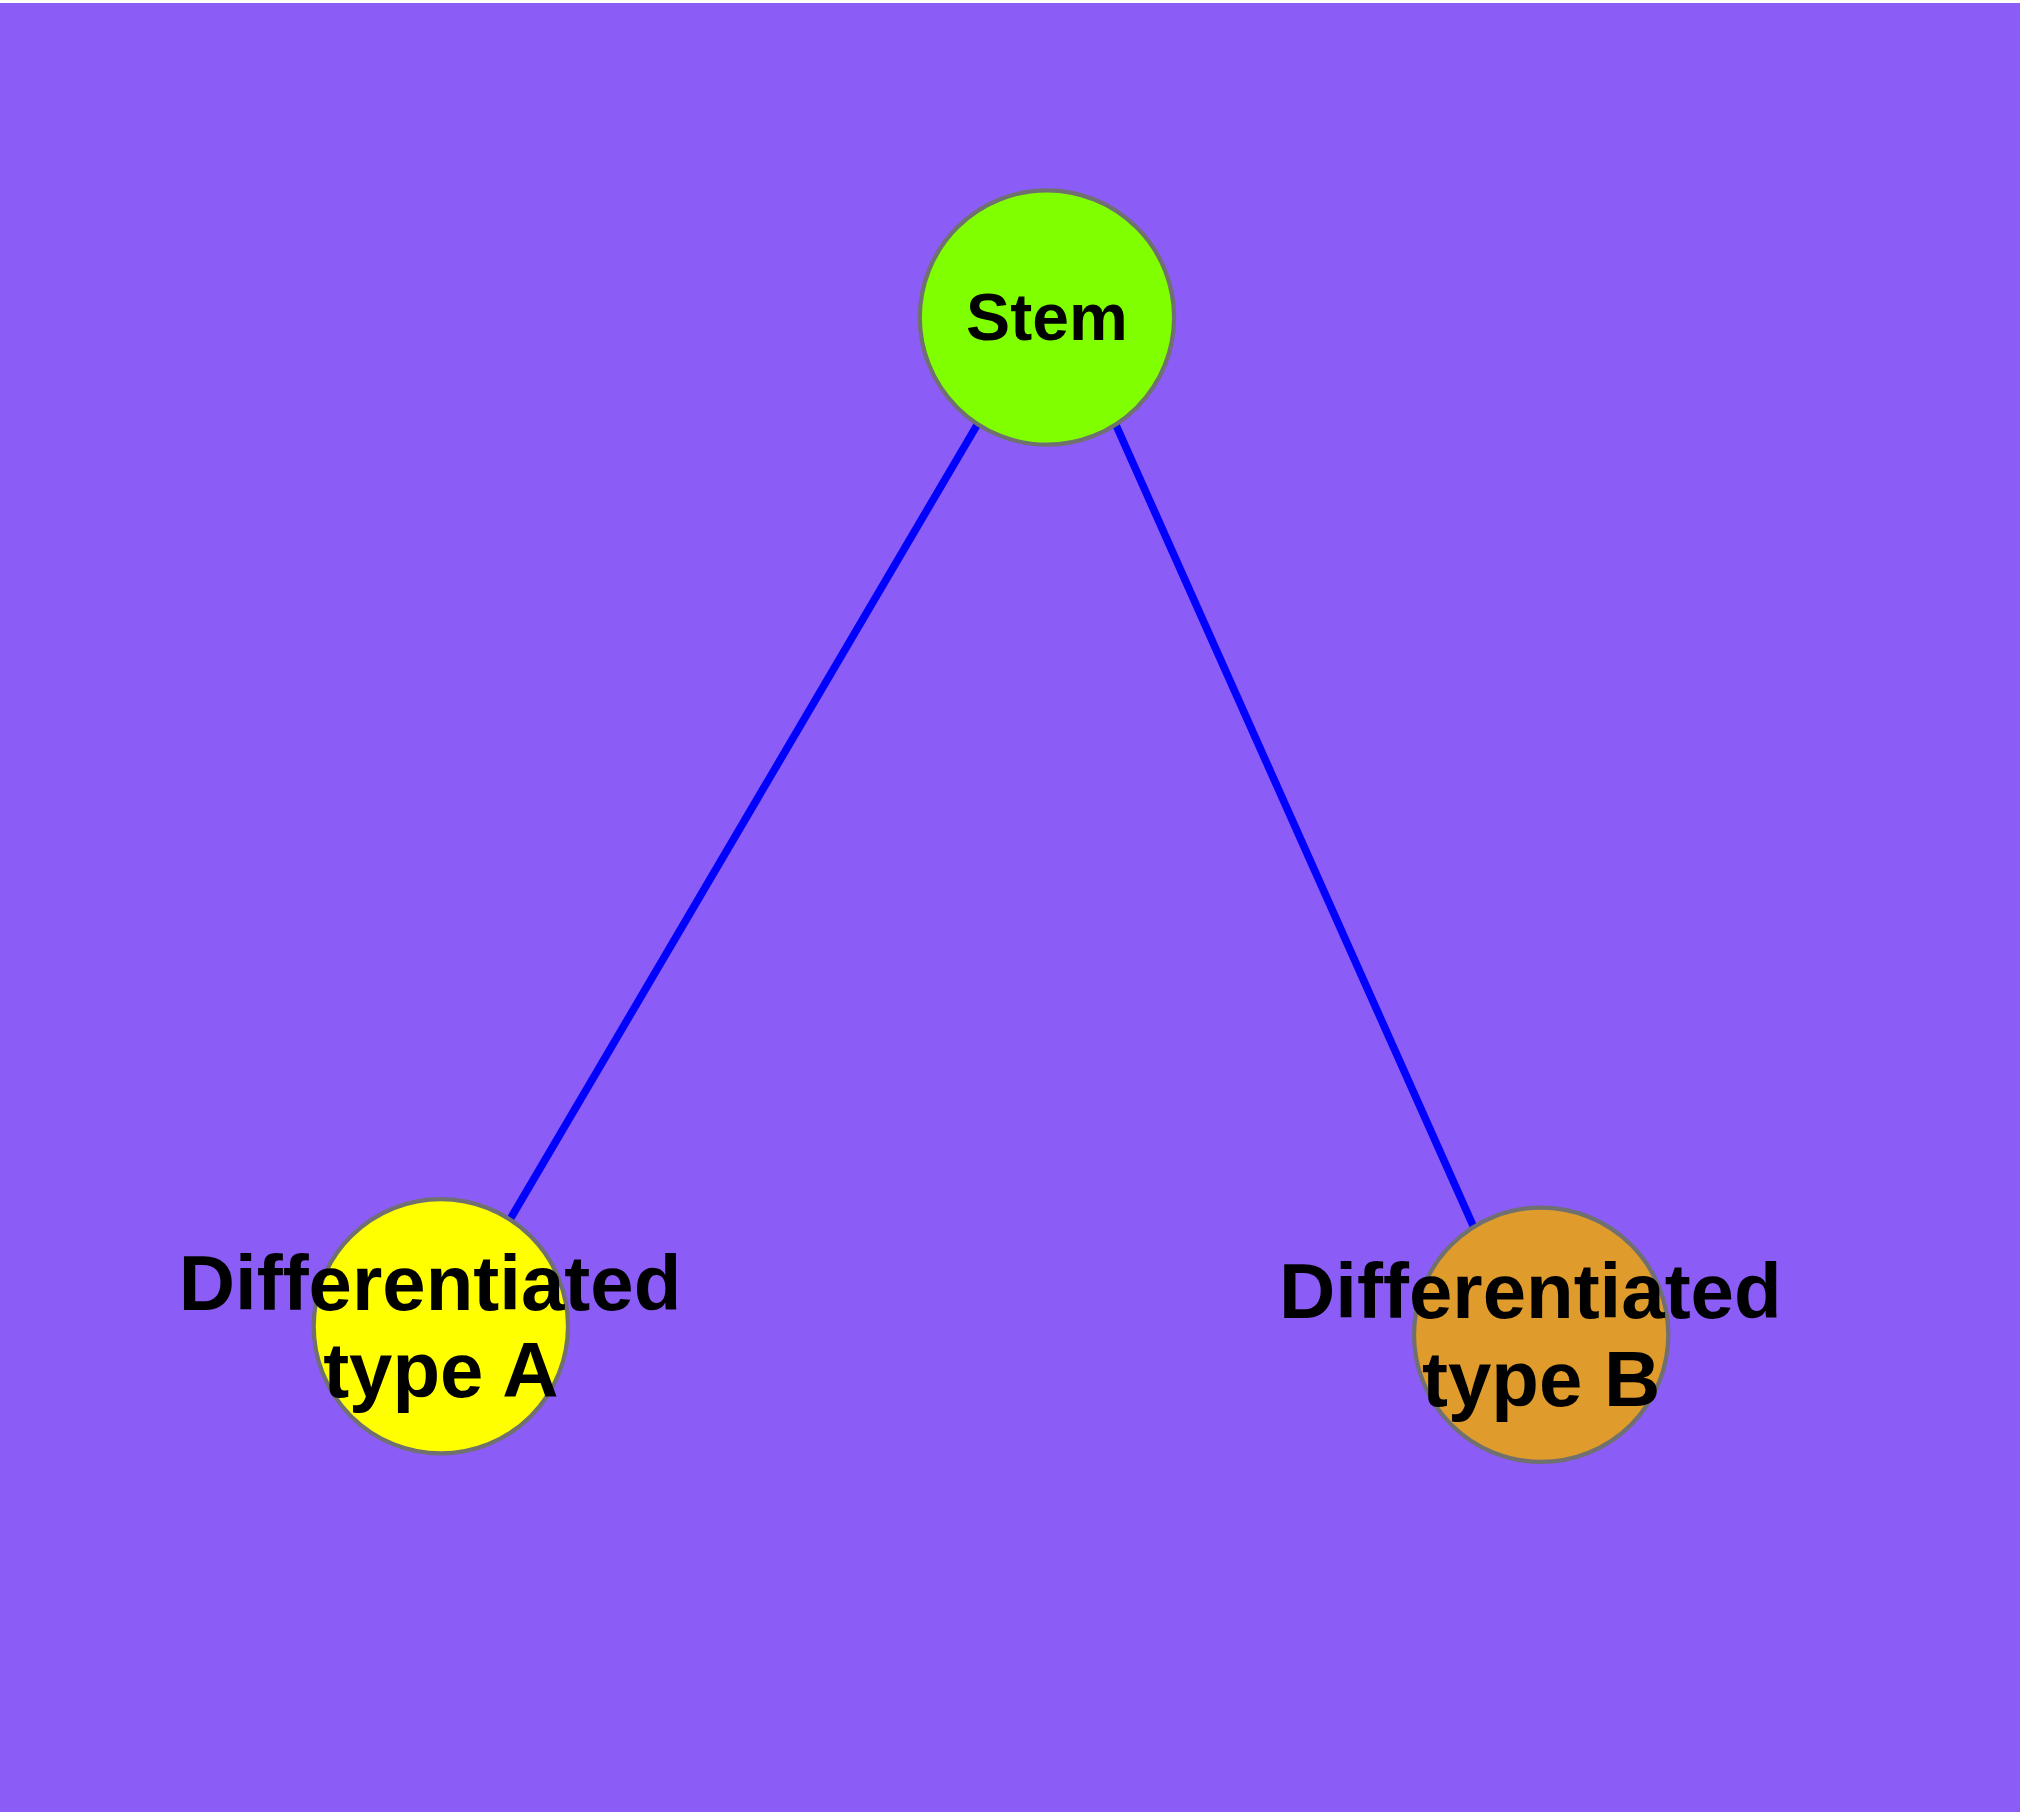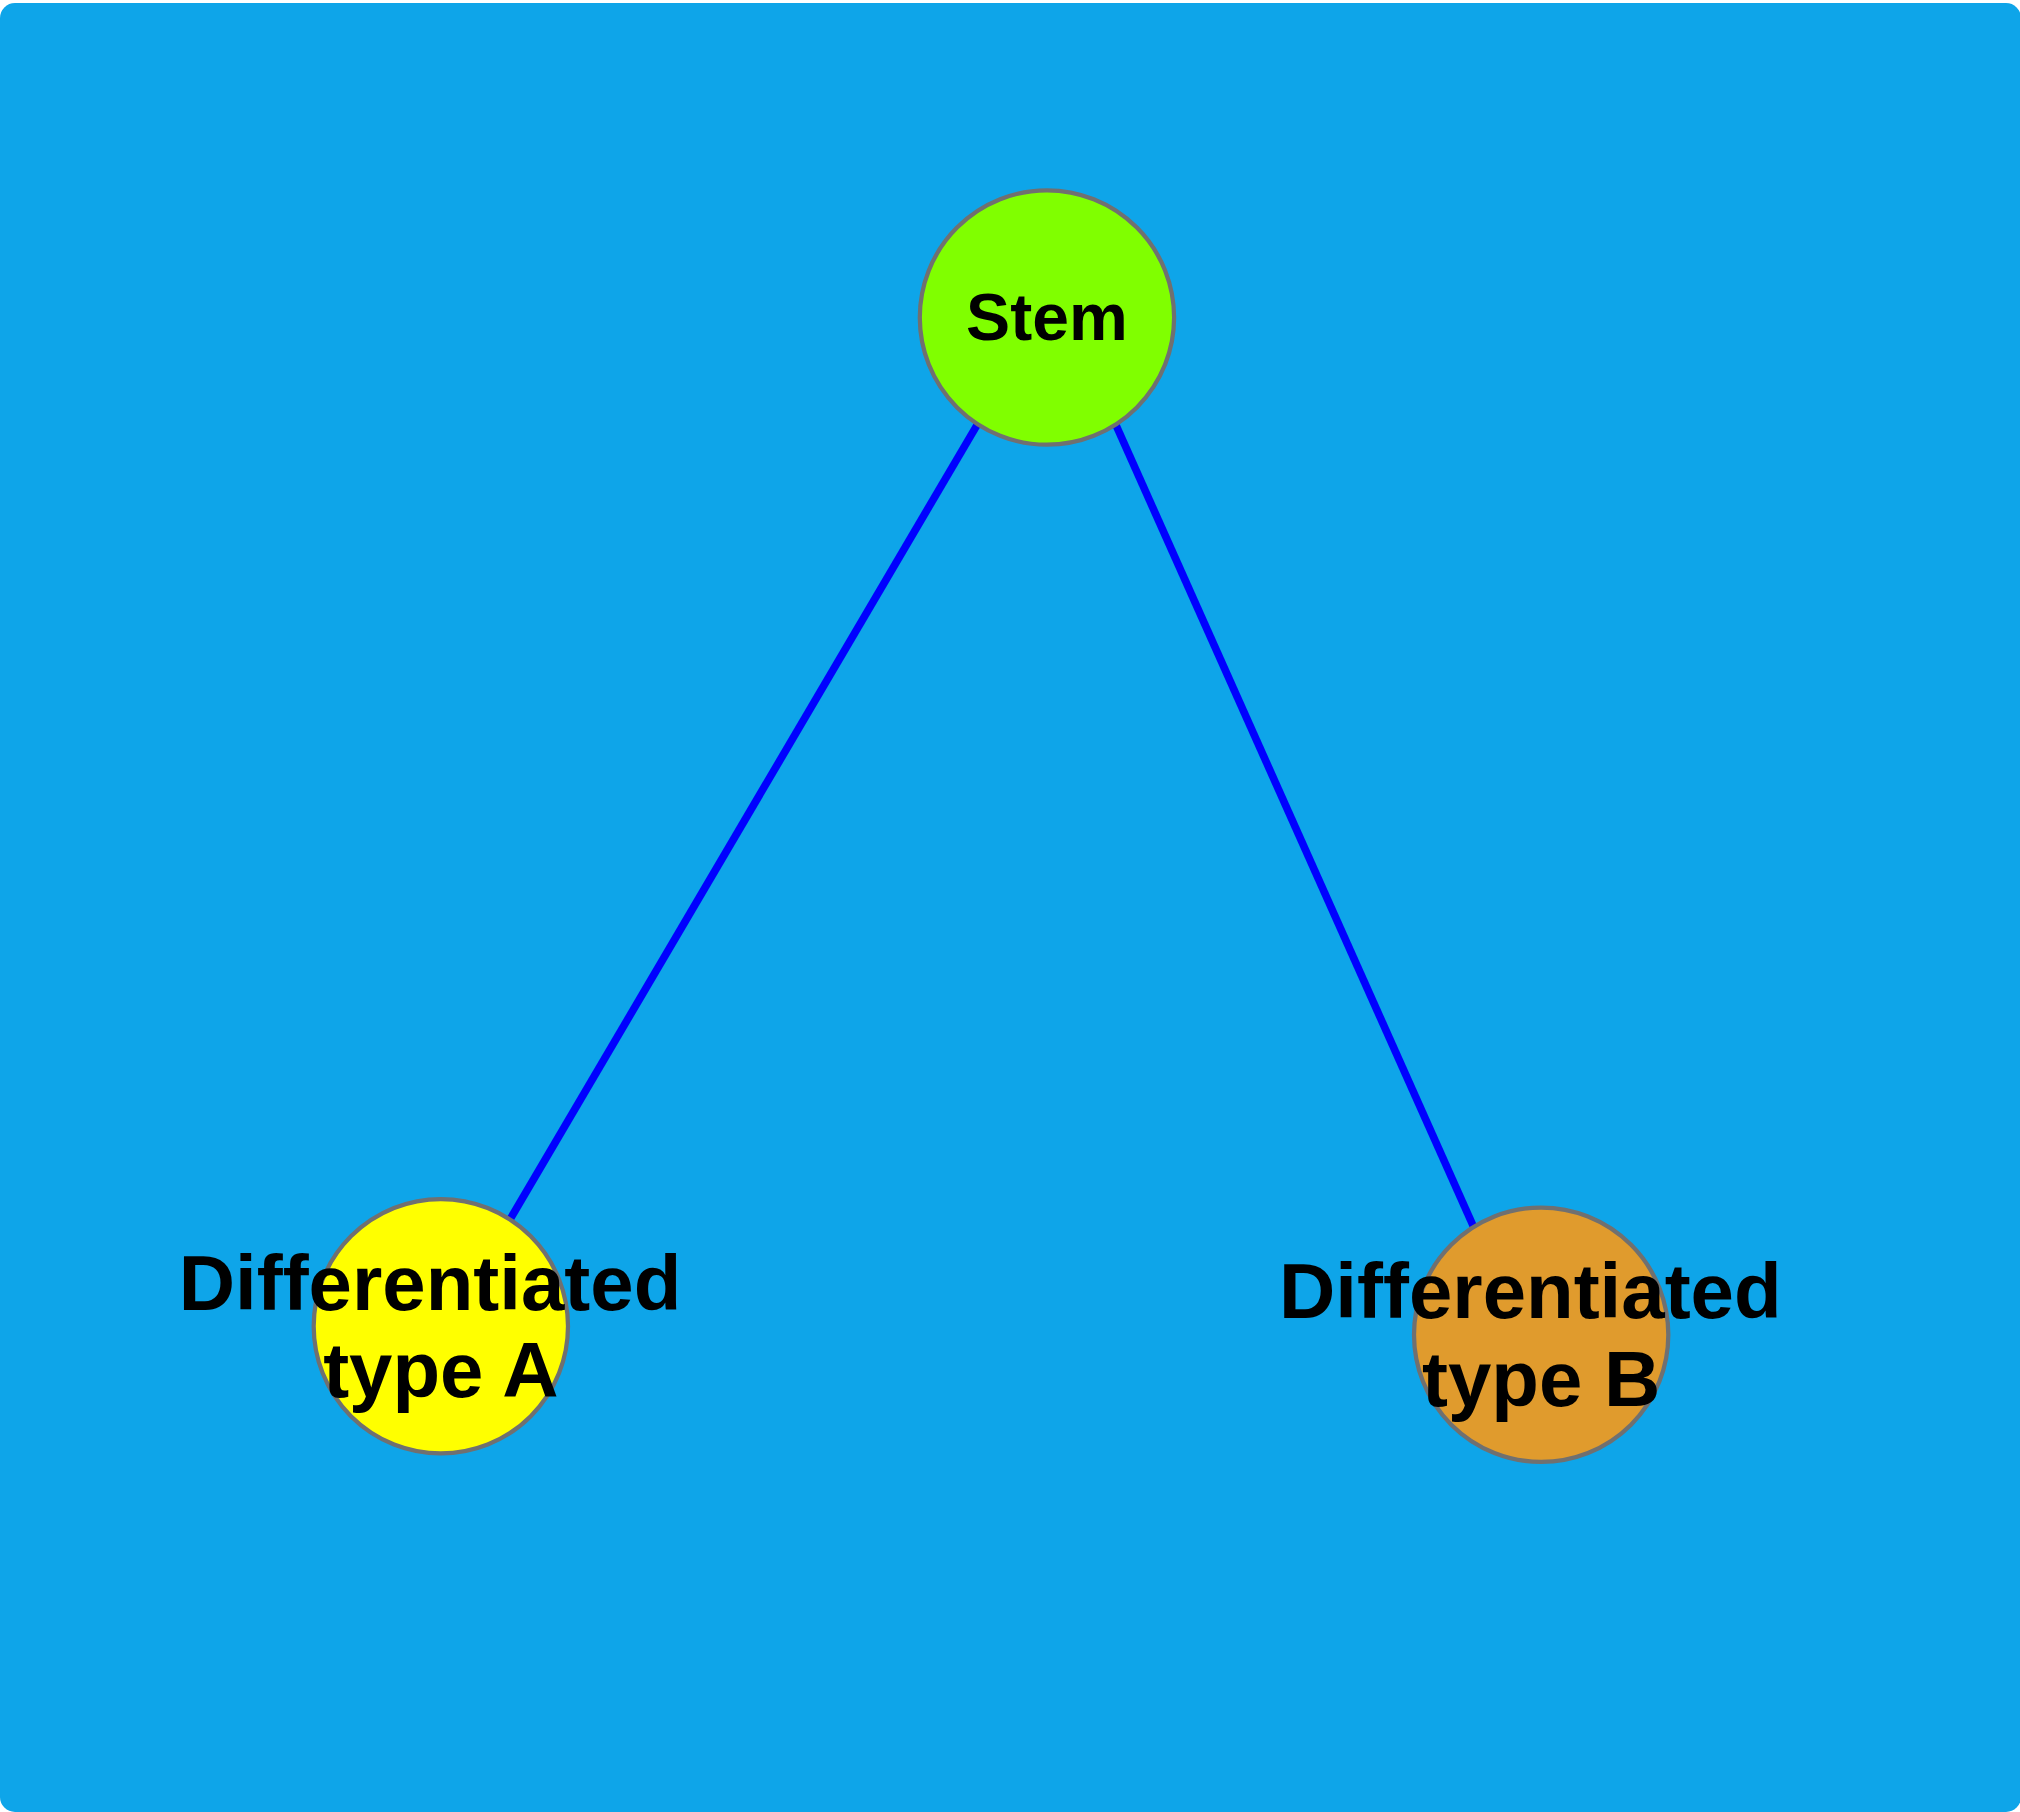--- a/index.html
+++ b/index.html
@@ -54,21 +54,21 @@
     font-size: 78px;
   }
   .node-label-leaf {
     font-size: 92px;
   }
 </style>
 </head>
 <body>
 
 <div id="canvas" style="width: 2021px; height: 1812px; background: rgb(255, 255, 255);">
-  <div id="plot-area" style="background: #0ea5e9; border-radius: 15px;">
+  <div id="plot-area" style="background: #8b5cf6;">
 
     <svg id="graph-svg" viewBox="0 0 2384 2134" xmlns="http://www.w3.org/2000/svg">
 
       <g>
         <line class="edge-line" x1="1153" y1="497" x2="601" y2="1436" stroke="#0000ff" stroke-width="9"></line>
         <line class="edge-line" x1="1316" y1="497" x2="1738" y2="1443" stroke="#0000ff" stroke-width="9"></line>
       </g>
 
       <g>
 

